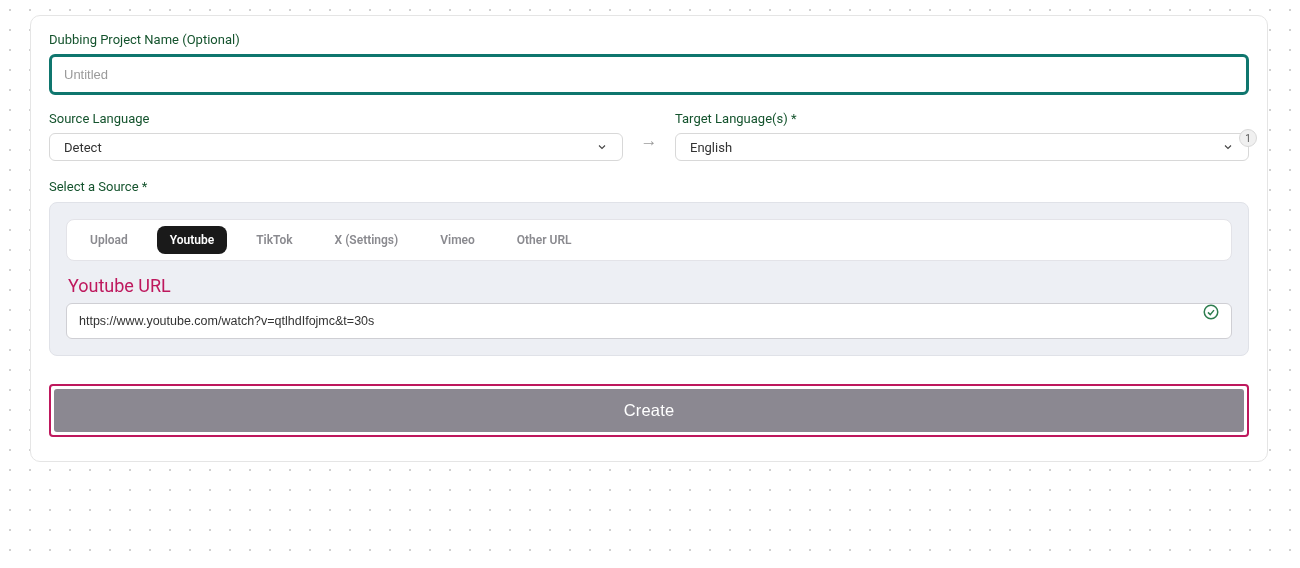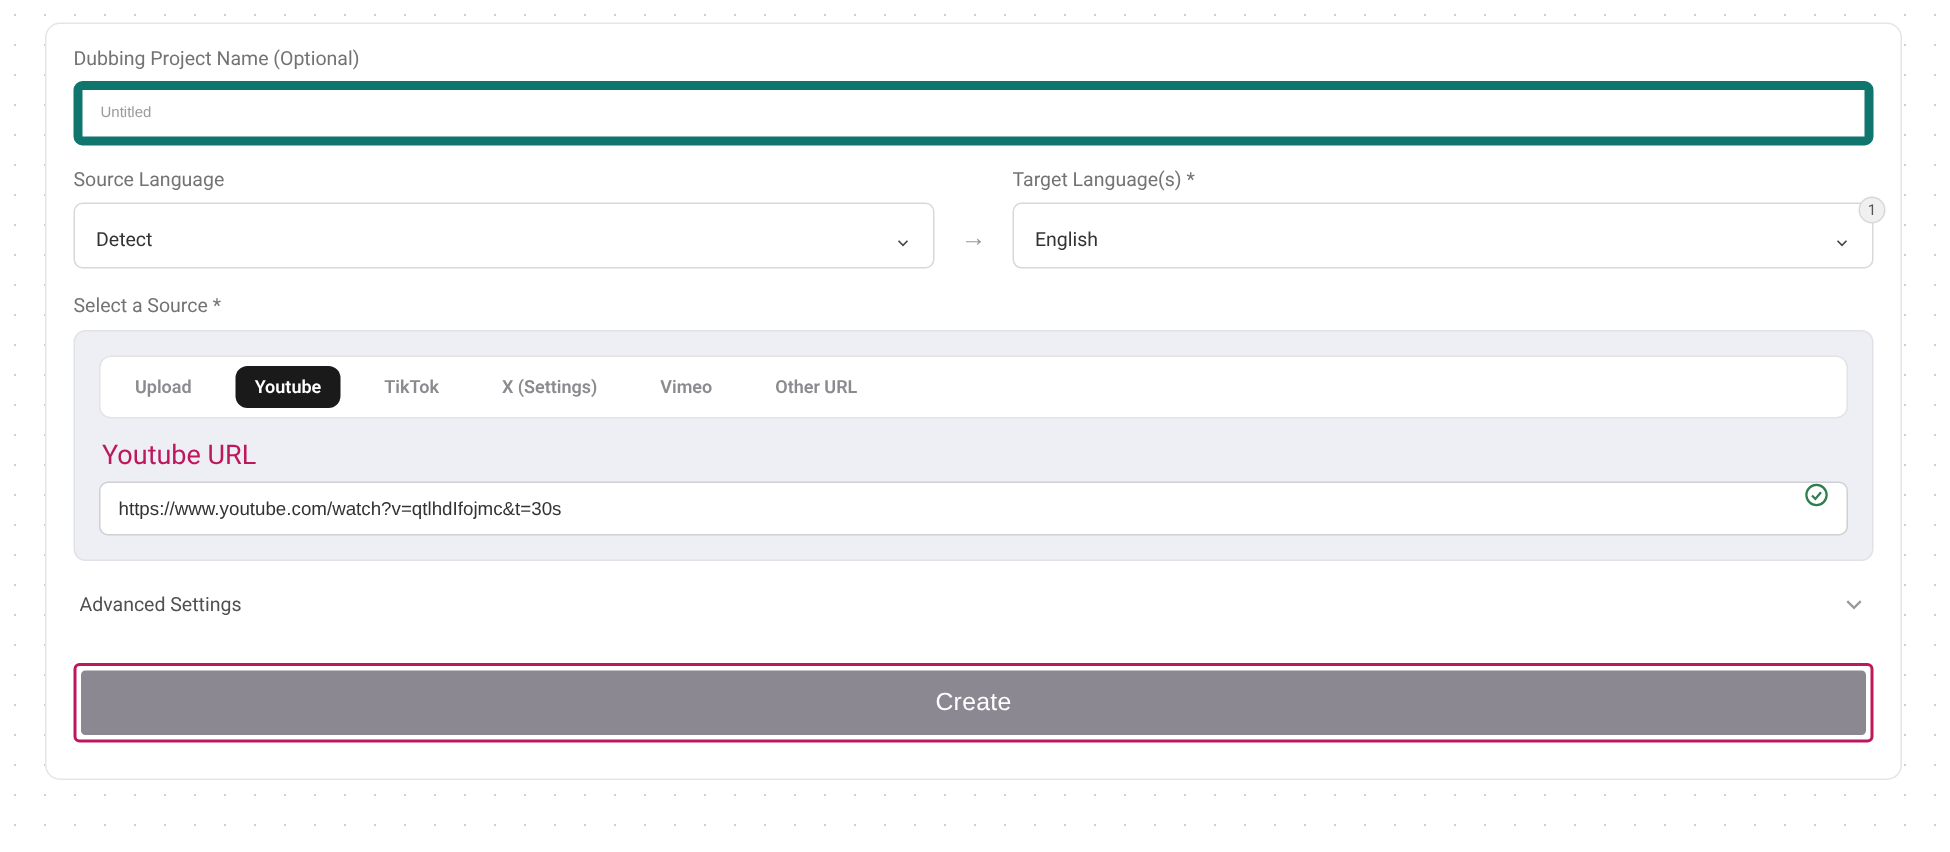--- a/index.html
+++ b/index.html
@@ -27,30 +27,30 @@
       z-index: 1;
       margin: 15px 30px;
       background: #ffffff;
       border: 1px solid #e5e5e5;
       border-radius: 10px;
       padding: 16px 18px 24px 18px;
       width: 1238px;
     }
     .field-label {
       font-size: 13px;
-      color: #737373;
+      color: #14532d;
       margin-bottom: 7px;
       display: block;
     }
     .text-input {
       width: 100%;
-      border: 6px solid #0f766e;
+      border: 3px solid #0f766e;
       border-radius: 6px;
       padding: 10px 12px;
-      font-size: 10px;
+      font-size: 13px;
       color: #333;
       background: #ffffff;
       outline: none;
     }
     .text-input::placeholder {
       color: #9a9a9a;
     }
     .row-langs {
       display: flex;
       align-items: flex-end;
@@ -58,30 +58,30 @@
       margin-top: 16px;
     }
     .lang-col {
       flex: 1;
       display: flex;
       flex-direction: column;
       position: relative;
     }
     .select-box {
       display: flex;
-      align-items: flex-end;
+      align-items: center;
       justify-content: space-between;
       border: 1px solid #d8d8d8;
       border-radius: 6px;
       padding: 10px 14px;
       background: #ffffff;
       cursor: pointer;
       font-size: 13px;
       color: #333;
-      height: 44px;
+      height: 28px;
     }
     .arrow-between {
       color: #9a9a9a;
       font-size: 17px;
       padding-bottom: 10px;
       width: 24px;
       text-align: center;
     }
     .chevron-down {
       width: 12px;
@@ -244,25 +244,19 @@
         <input type="text" class="url-input" value="https://www.youtube.com/watch?v=qtlhdIfojmc&amp;t=30s" style="">
         <svg class="check-icon" width="18" height="18" viewBox="0 0 24 24" fill="none" stroke="#2e7d4f" stroke-width="2">
             <circle cx="12" cy="12" r="9"></circle>
             <polyline points="8 12.5 11 15.5 16 9.5"></polyline>
           </svg>
       </div>
     </div>
   </div>
 
   
-  <div class="advanced-row">
-    <span class="advanced-label">Advanced Settings</span>
-    <svg width="18" height="18" viewBox="0 0 24 24" fill="none" stroke="#9a9a9a" stroke-width="2">
-        <polyline points="6 9 12 15 18 9"></polyline>
-      </svg>
-  </div>
 
   
   <div class="create-wrap">
     <button class="create-btn">Create</button>
   </div>
 
 </div>
 
 </body></html>

